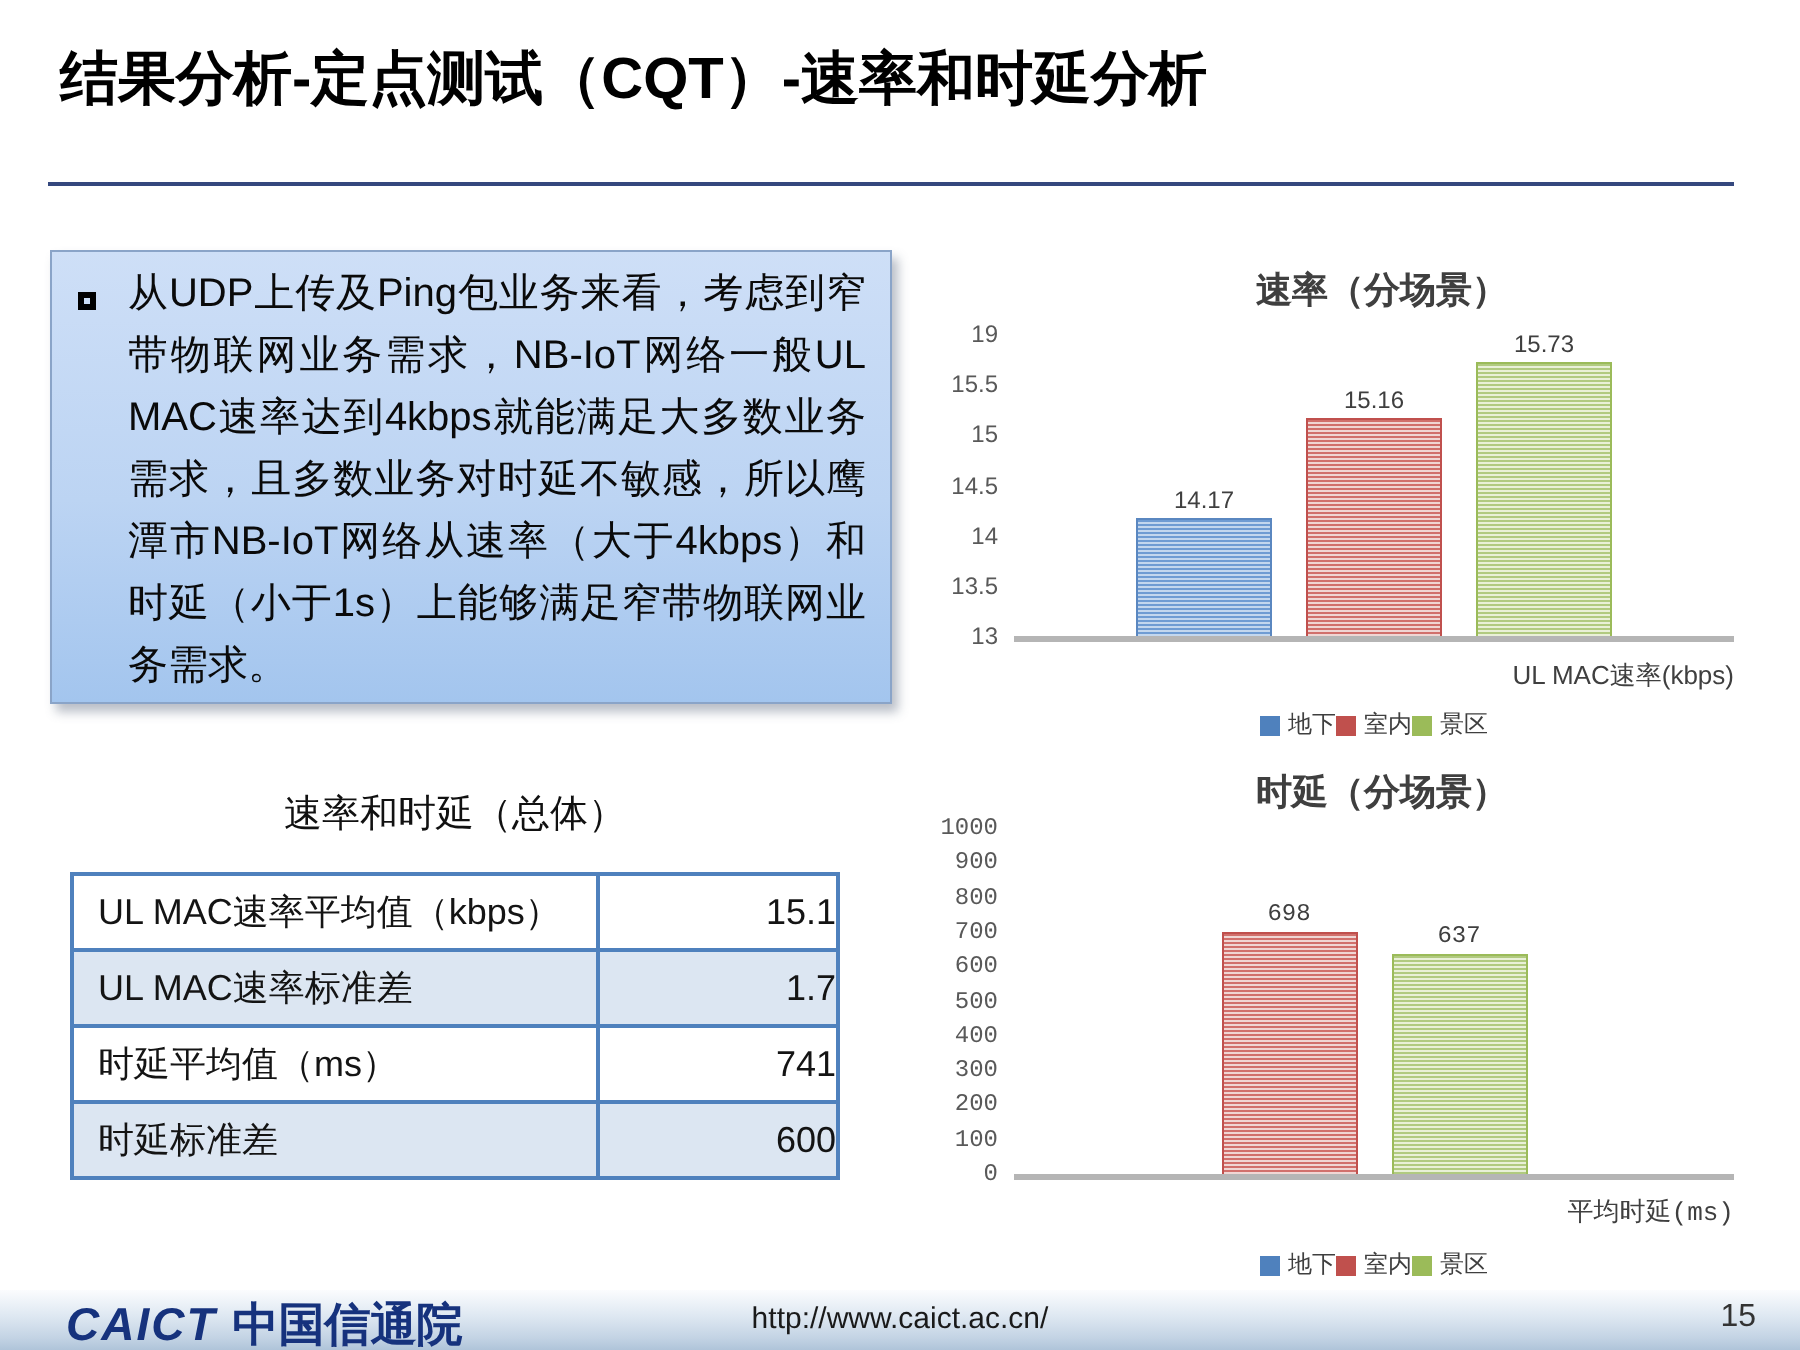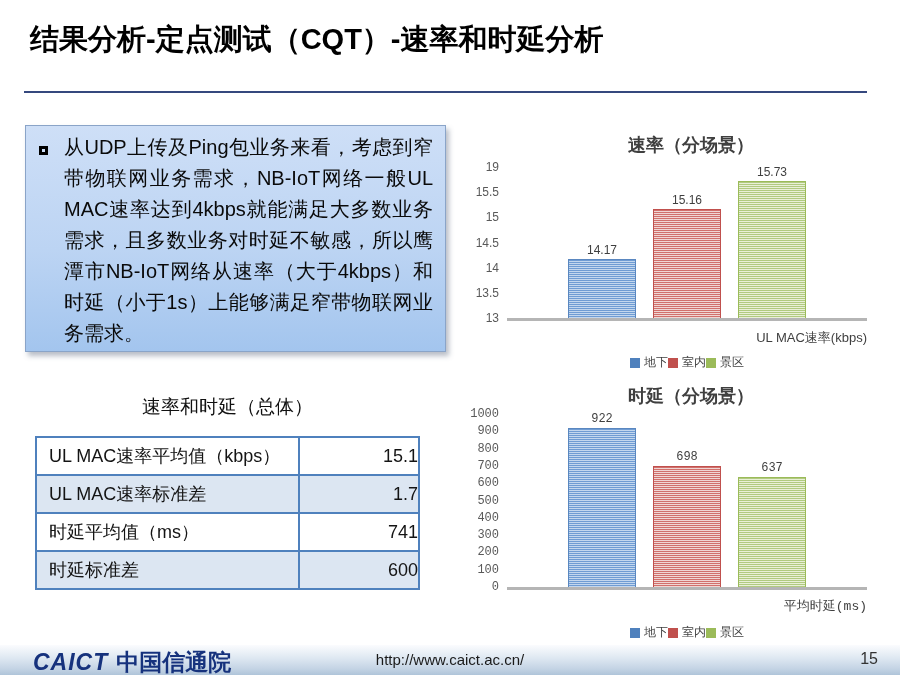--- a/index.html
+++ b/index.html
@@ -128,23 +128,20 @@
           <span class="swatch" style="background: rgb(155, 187, 89);"></span>
           <span>景区</span>
         </span>
       </div>
   </section>
 
   <section class="chart" id="chart-1">
     <div class="c-title">时延（分场景）</div>
     <div class="plot-wrap">
       <div class="bar-row">
-          <div class="bar" style="height: 159.5px; border-color: rgb(90, 135, 192); background: repeating-linear-gradient(rgb(111, 156, 211) 0px, rgb(111, 156, 211) 1px, rgb(195, 215, 238) 1px, rgb(195, 215, 238) 2px);">
-            <div class="bar-label">922</div>
-          </div>
           <div class="bar" style="height: 120.8px; border-color: rgb(192, 80, 77); background: repeating-linear-gradient(rgb(209, 112, 108) 0px, rgb(209, 112, 108) 1px, rgb(240, 214, 212) 1px, rgb(240, 214, 212) 2px);">
             <div class="bar-label">698</div>
           </div>
           <div class="bar" style="height: 110.2px; border-color: rgb(155, 187, 89); background: repeating-linear-gradient(rgb(177, 202, 128) 0px, rgb(177, 202, 128) 1px, rgb(233, 240, 215) 1px, rgb(233, 240, 215) 2px);">
             <div class="bar-label">637</div>
           </div>
         </div>
     <div class="ytick" style="top: 166px;">0</div>
         <div class="ytick" style="top: 148.7px;">100</div>
         <div class="ytick" style="top: 131.4px;">200</div>

